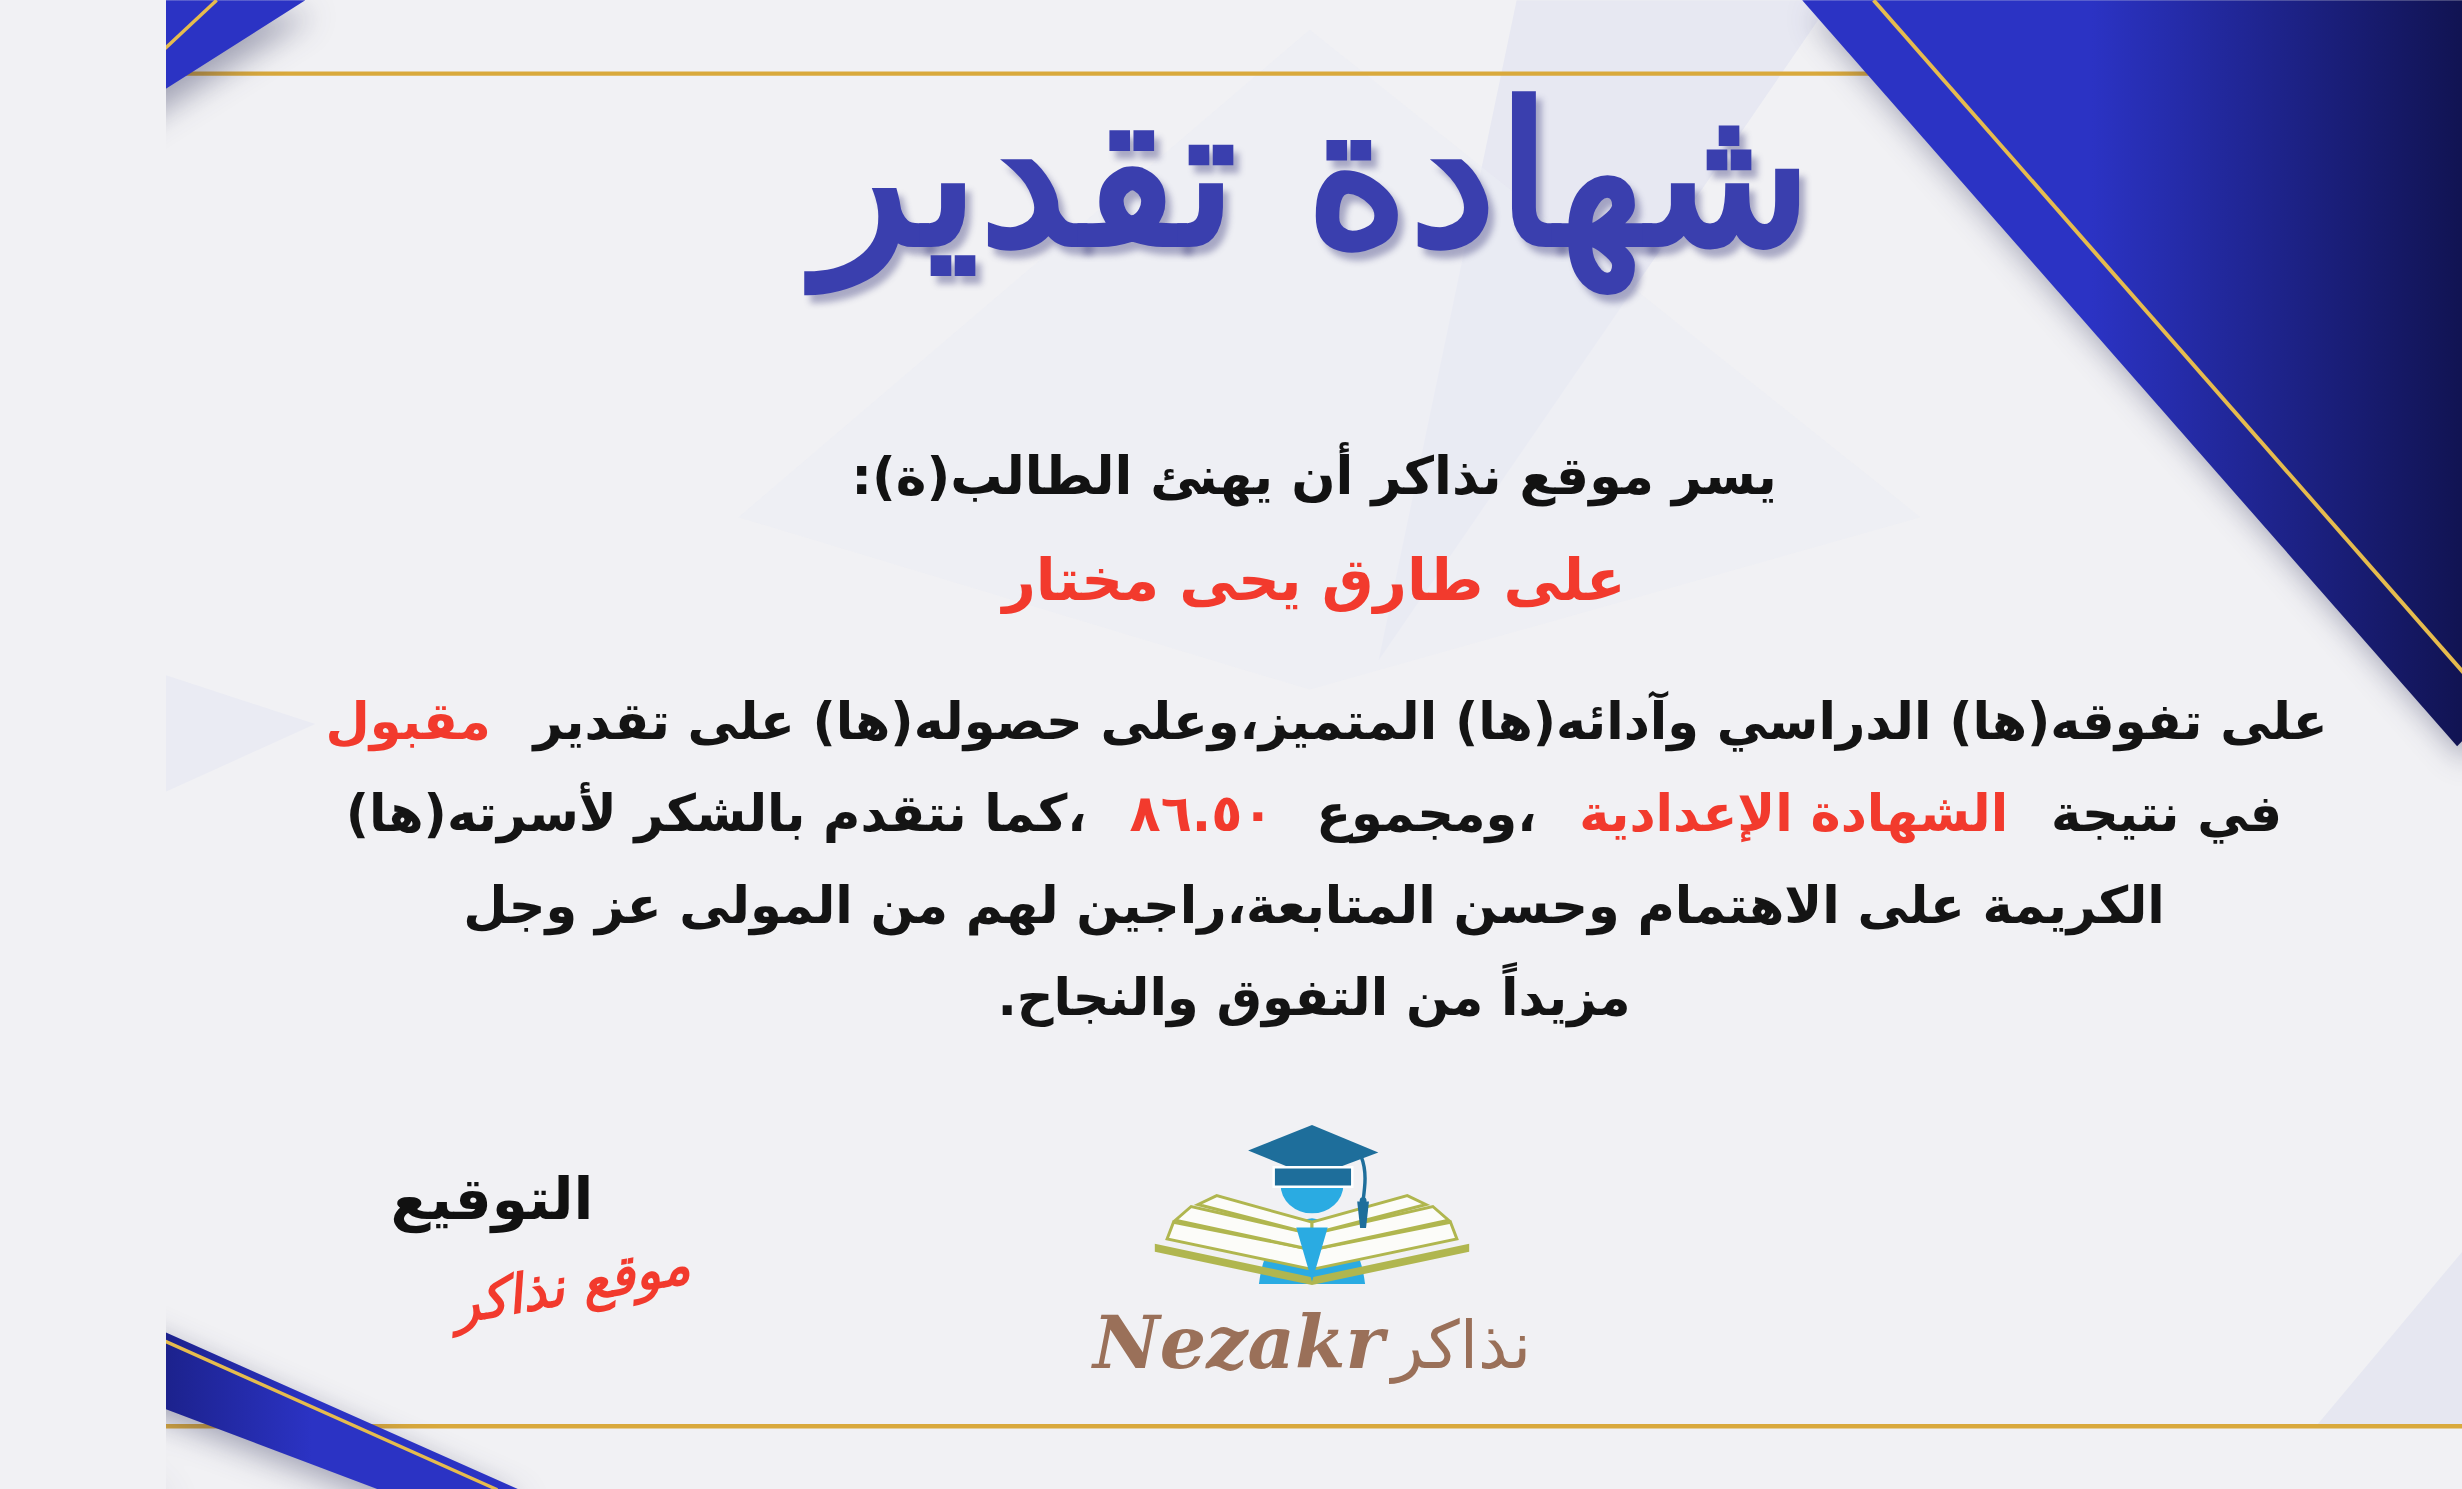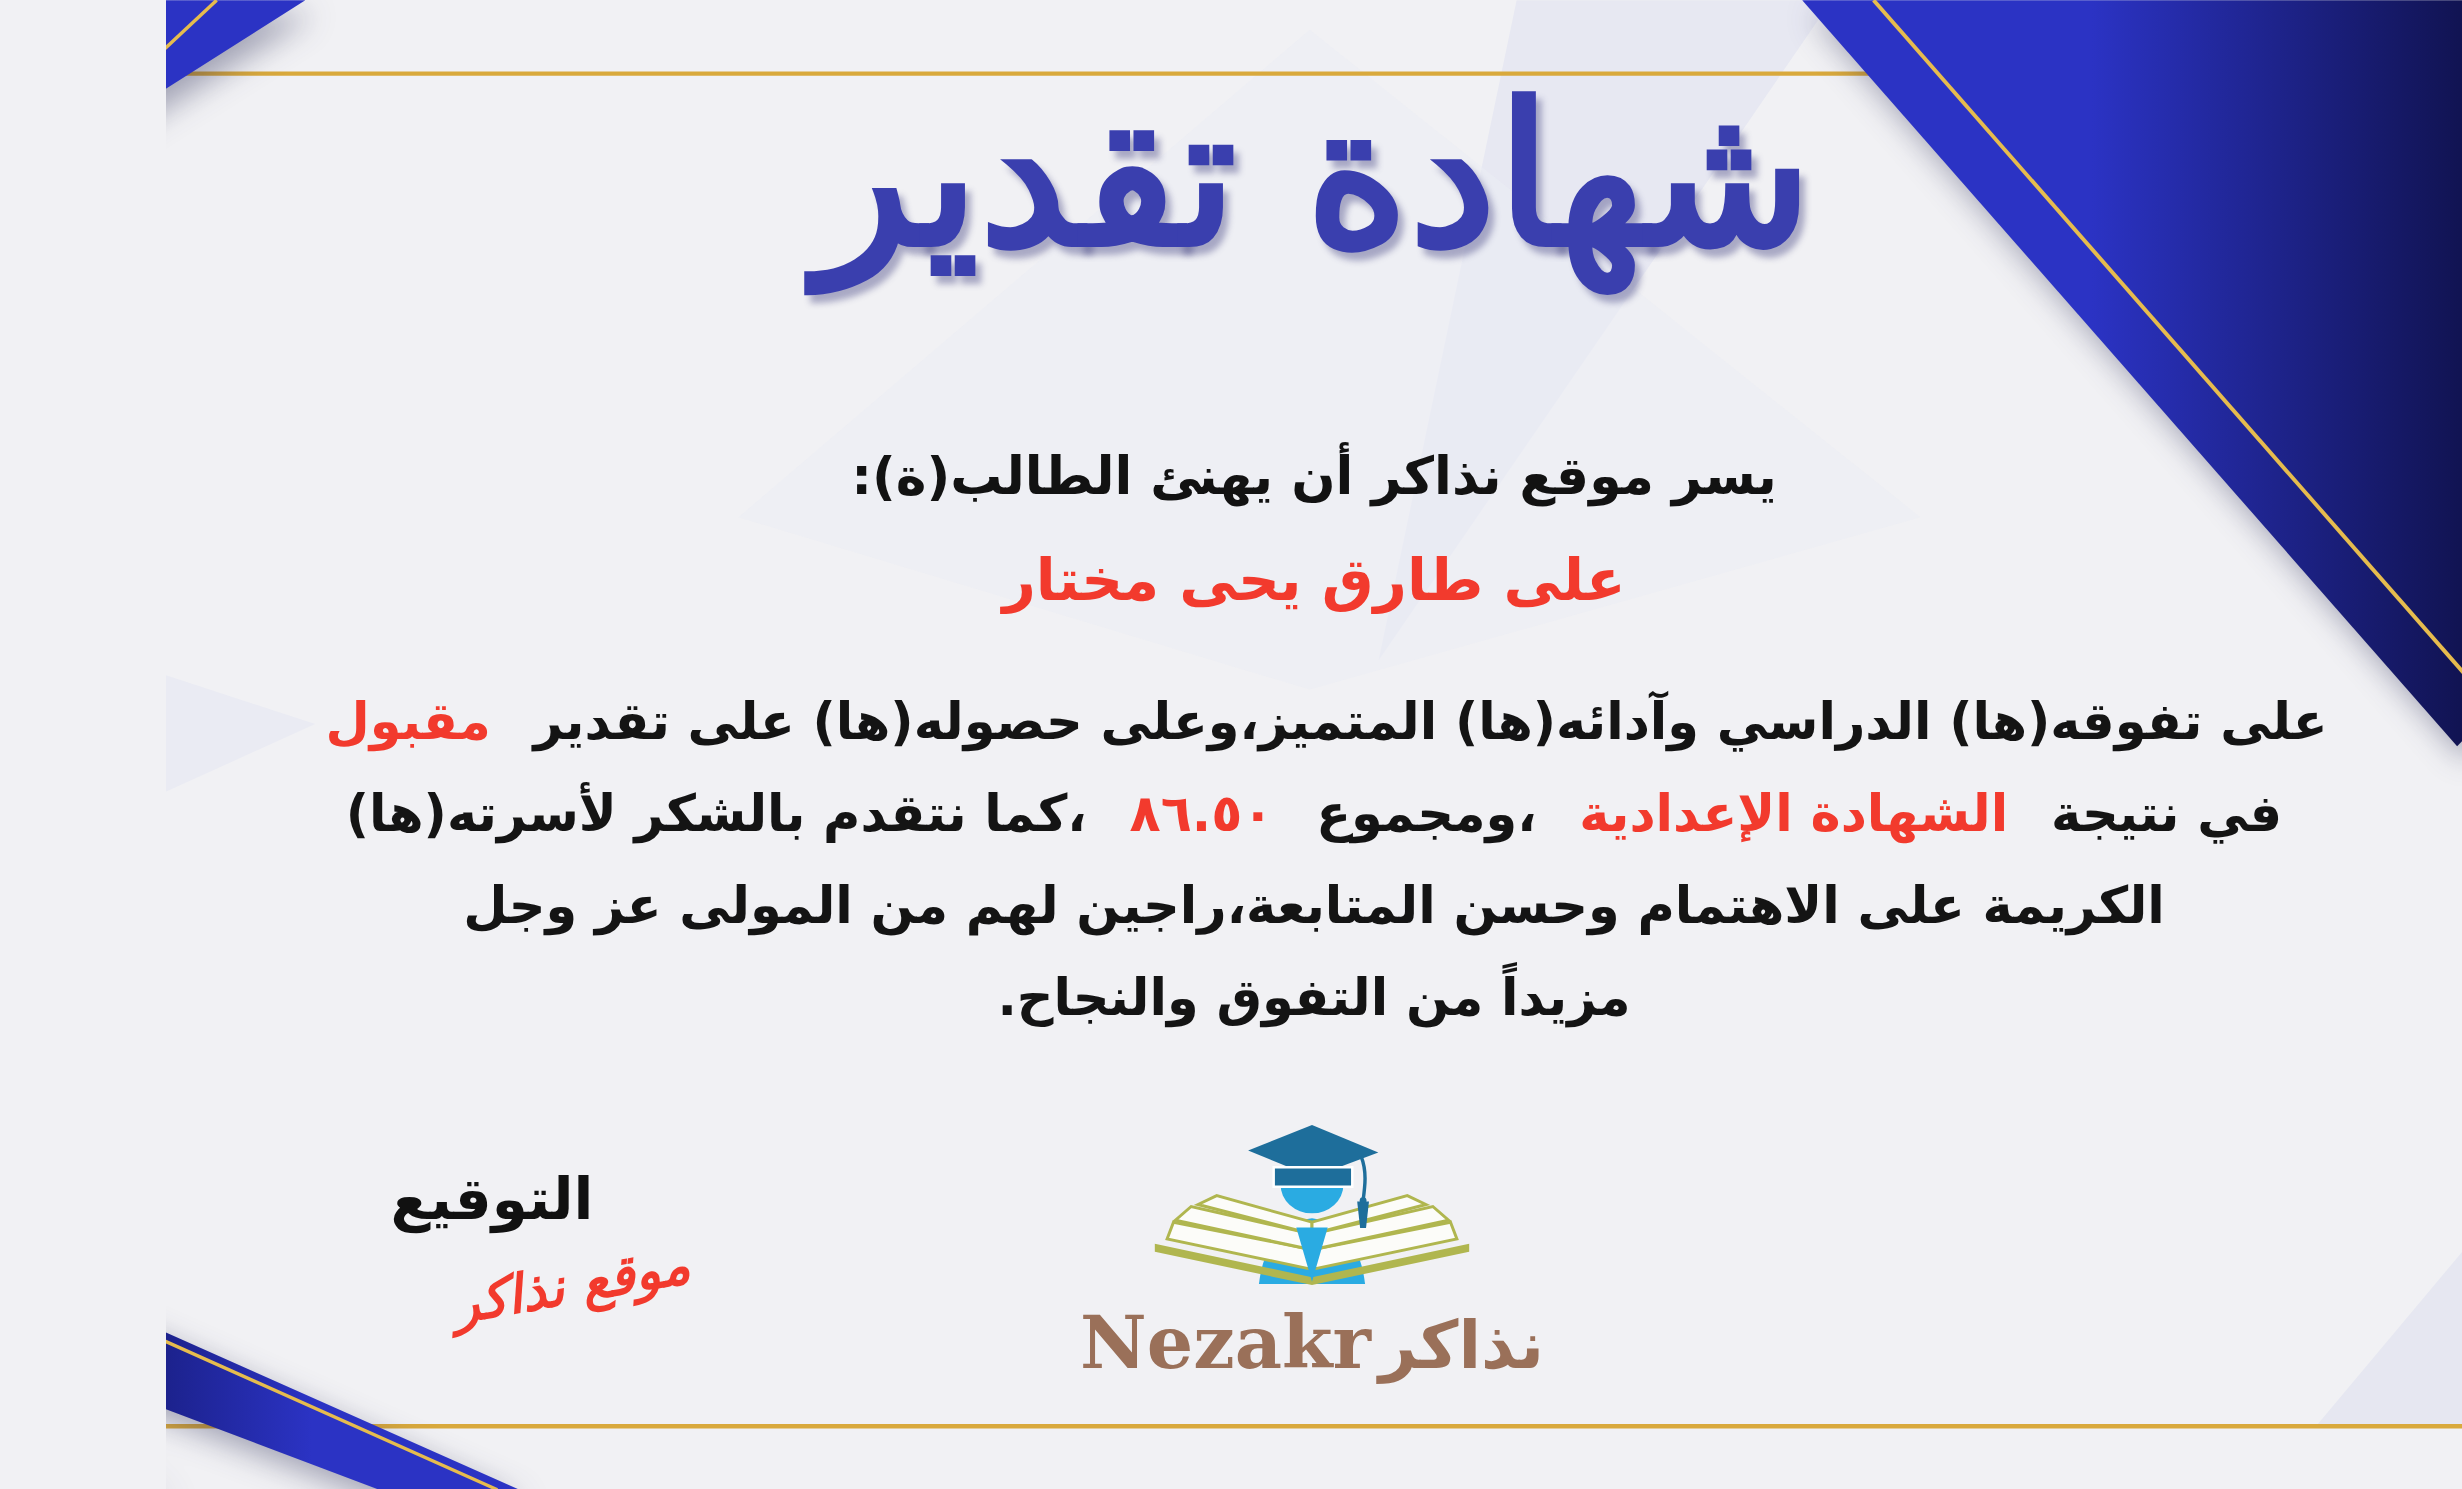--- a/index.html
+++ b/index.html
@@ -44,23 +44,23 @@
     transform:rotate(-10deg);
     font-family:"DejaVu Serif", serif;
   }
   .logo{position:absolute;left:1125px;top:1122px;width:374px;height:256px;}
   .logo svg{position:absolute;top:0;left:0;}
   .logo-text{
     position:absolute;top:177px;left:0;width:374px;
     display:flex;flex-direction:row;justify-content:center;align-items:baseline;gap:7.9px;
     direction:ltr;white-space:nowrap;
   }
-  .logo-latin{font-size:73px;font-weight:800;color:#9a7059;
+  .logo-latin{font-size:73px;font-weight:800;font-style:italic;color:#9a7059;
     font-family:"DejaVu Serif", serif;}
-  .logo-arabic{font-size:66px;font-weight:700;color:#9a7059;}
+  .logo-arabic{font-size:66px;font-weight:400;color:#9a7059;}
 </style>
 </head>
 <body>
 
 <div class="stage">
 
   <svg class="decor" width="2628" height="1490" viewBox="0 0 5337 3025">
     <defs>
       <linearGradient id="gradTL" x1="0" y1="0" x2="1" y2="0">
         <stop offset="0" stop-color="#0b0e4e"></stop>

